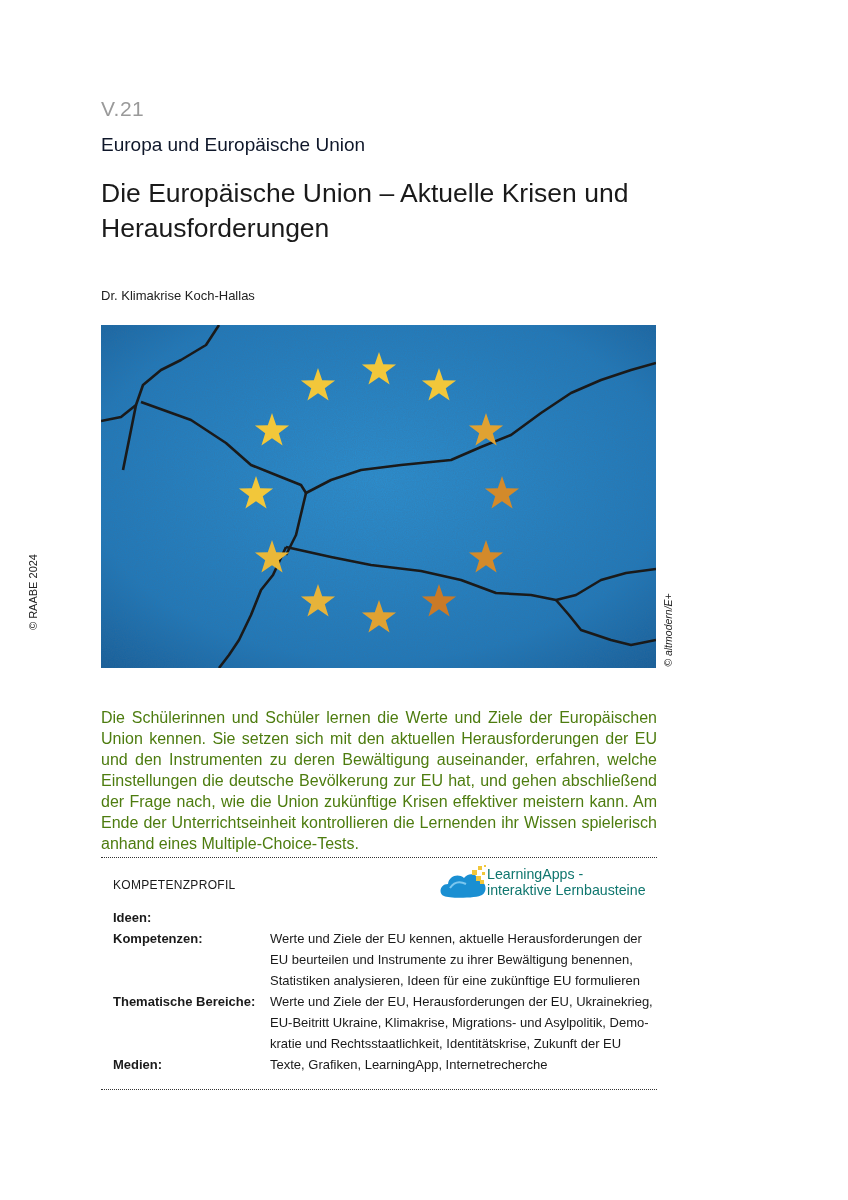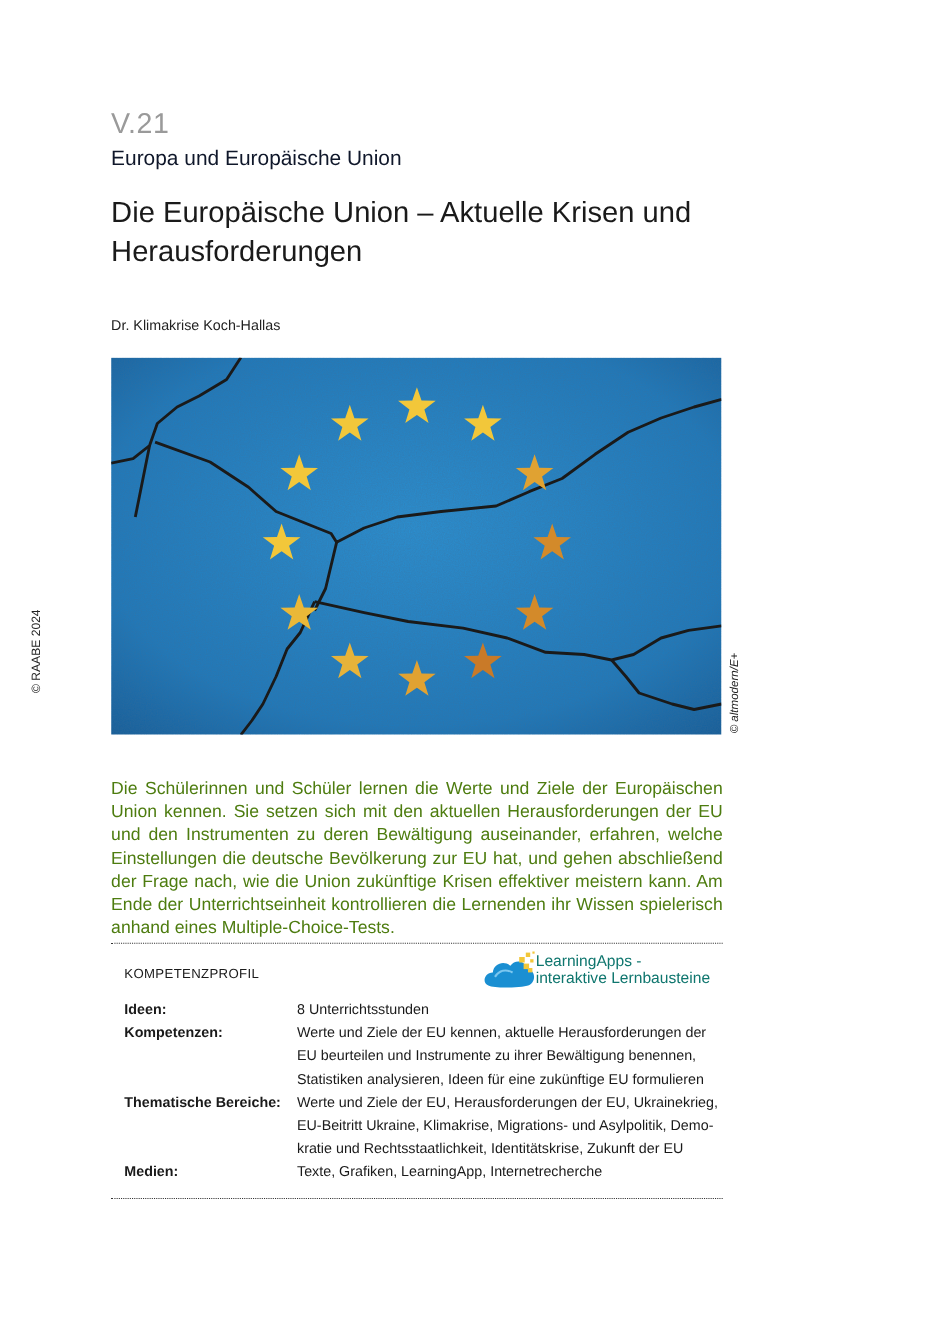--- a/index.html
+++ b/index.html
@@ -1,18 +1,18 @@
 <!DOCTYPE html>
 <html><head>
   <meta charset="utf-8">
   <style>
     html, body { margin:0; padding:0; background:#ffffff; }
     body { width:848px; height:1200px; position:relative; overflow:hidden;
       font-family: "Liberation Sans", "DejaVu Sans", sans-serif; color:#1a1a1a; }
-    .unit-no { position:absolute; left:101px; top:97px; font-size:26px; color:#9a9a9a; letter-spacing:0.5px; }
+    .unit-no { position:absolute; left:101px; top:97px; font-size:21px; color:#9a9a9a; letter-spacing:0.5px; }
     .series { position:absolute; left:101px; top:134px; font-size:19px; color:#0f172a; }
     .title { position:absolute; left:101px; top:176px; width:560px; font-size:26.5px; line-height:35px; color:#1a1a1a; }
     .author { position:absolute; left:101px; top:288px; font-size:13px; color:#222; }
     .copyright-side { position:absolute; left:33px; top:592px; transform:translate(-50%,-50%) rotate(-90deg);
       font-size:11px; color:#222; white-space:nowrap; }
     .photo-credit { position:absolute; left:668px; top:630px; transform:translate(-50%,-50%) rotate(-90deg);
       font-size:10.5px; font-style:italic; color:#222; white-space:nowrap; }
     .hero { position:absolute; left:101px; top:325px; width:555px; height:343px; overflow:hidden; }
     .hero svg { display:block; }
     .intro { position:absolute; left:101px; top:707px; width:556px; font-size:16px; line-height:21px;
@@ -100,21 +100,20 @@
   </svg>
 </div>
 <div class="la-text">
   <div>LearningApps -</div>
   <div>interaktive Lernbausteine</div>
 </div>
 
 <div class="profile">
   <div class="row">
     <div class="lbl">Ideen:</div>
-    <div class="val">8 Unterrichtsstunden</div>
   </div>
   <div class="row">
     <div class="lbl">Kompetenzen:</div>
     <div class="val">Werte und Ziele der EU kennen, aktuelle Herausforderungen der EU beurteilen und Instrumente zu ihrer Bewältigung benennen, Statistiken analysieren, Ideen für eine zukünftige EU formulieren</div>
   </div>
   <div class="row">
     <div class="lbl">Thematische Bereiche:</div>
     <div class="val">Werte und Ziele der EU, Herausforderungen der EU, Ukrainekrieg, EU-Beitritt Ukraine, Klimakrise, Migrations- und Asylpolitik, Demo­kratie und Rechtsstaatlichkeit, Identitätskrise, Zukunft der EU</div>
   </div>
   <div class="row">

